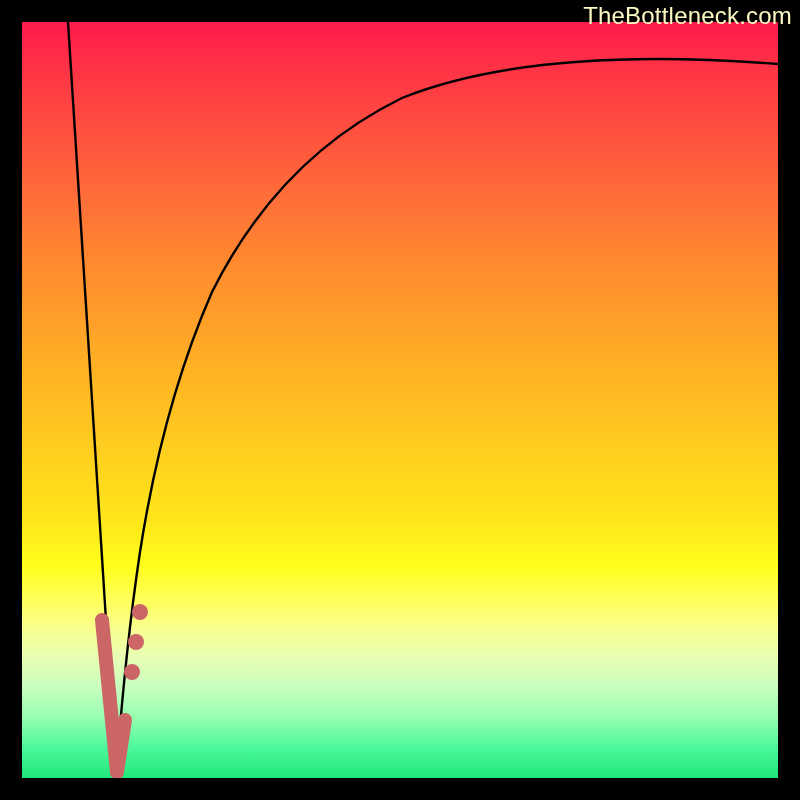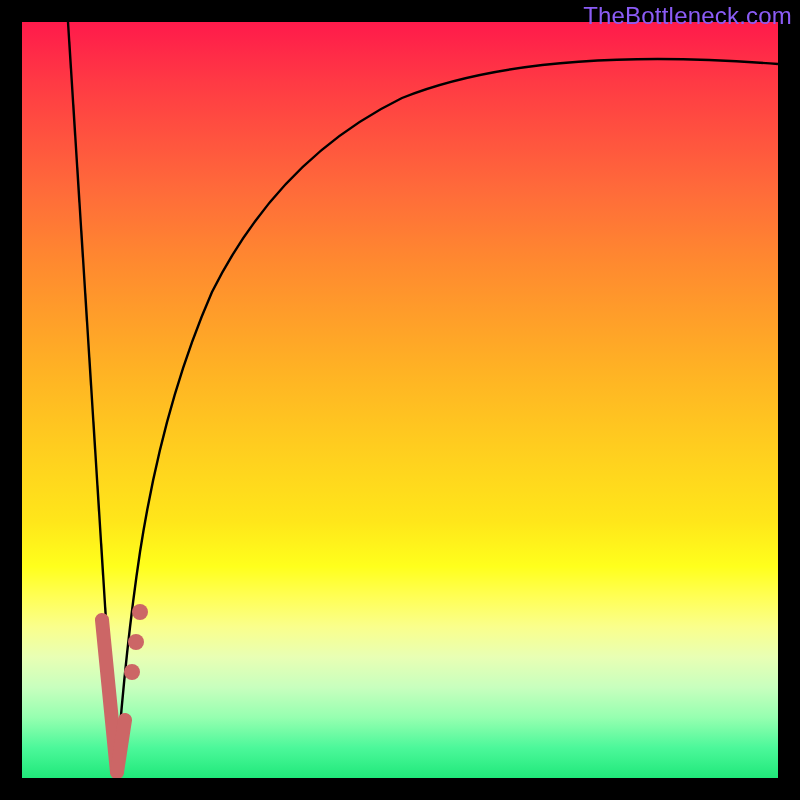--- a/index.html
+++ b/index.html
@@ -40,21 +40,21 @@
       #c8ffbe 88%,
       #96ffb0 92%,
       #4cf89a 96%,
       #20e87a 100%
     );
   }
   .watermark {
     position: absolute;
     top: 2px;
     right: 8px;
-    color: #8b5cf6;
+    color: #fef9c3;
     font-size: 24px;
     font-weight: 400;
     letter-spacing: 0.2px;
     user-select: none;
   }
   svg.curves {
     position: absolute;
     left: 0;
     top: 0;
     width: 756px;

